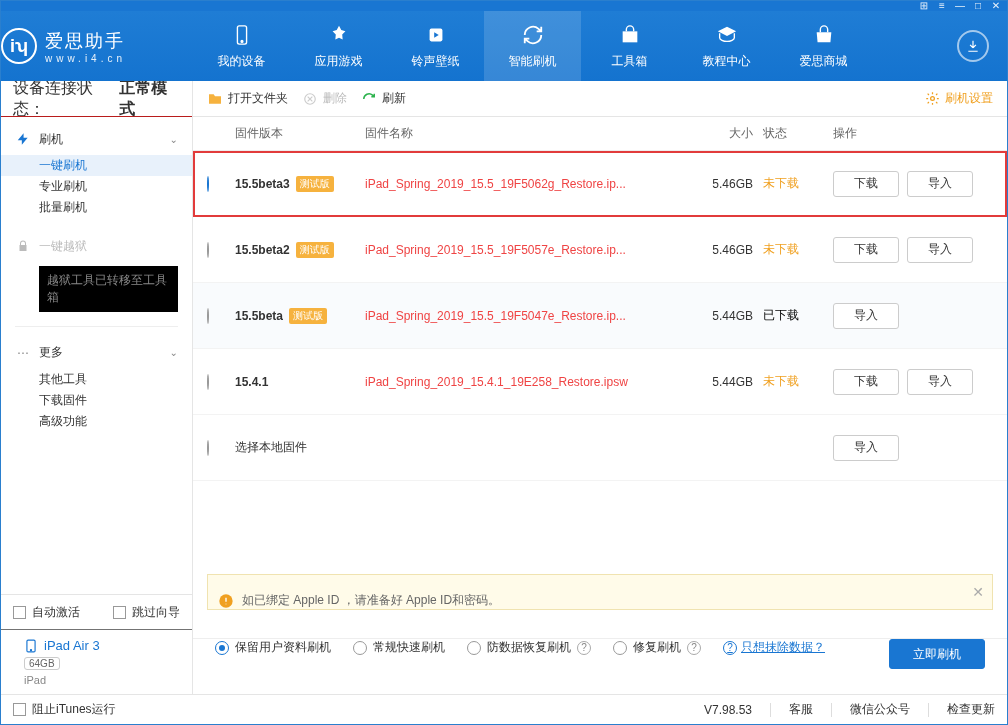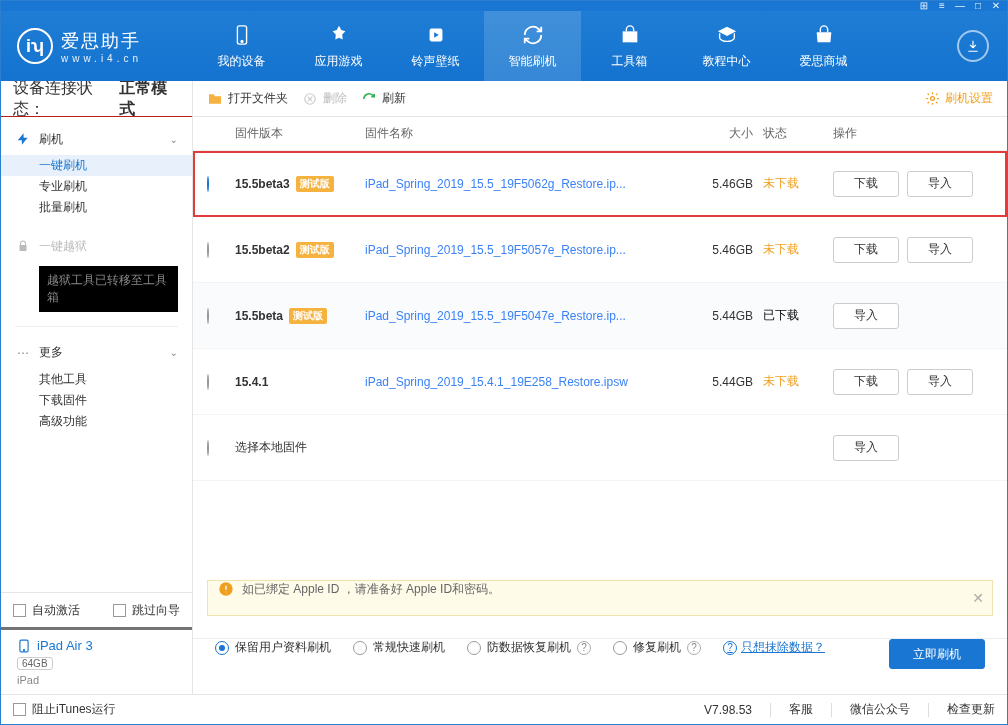--- a/index.html
+++ b/index.html
@@ -1,20 +1,20 @@
 <!DOCTYPE html>
 <html><head>
 <meta charset="utf-8">
 <style>
 *{margin:0;padding:0;box-sizing:border-box;font-family:"Microsoft YaHei","PingFang SC",Arial,sans-serif}
 body{width:1008px;height:725px;background:#fff;overflow:hidden;border:1px solid #2a7fce;font-size:12px;color:#333}
 .titlebar{height:10px;background:#1976d2;display:flex;justify-content:flex-end;align-items:center;padding-right:6px;gap:8px}
 .titlebar .ticon{width:10px;height:10px;color:#fff;opacity:.9;display:flex;align-items:center;justify-content:center;cursor:pointer;font-size:10px;line-height:1}
 .header{height:70px;background:linear-gradient(#1f7dd5,#1473cf);display:flex;align-items:center;position:relative}
-.logo-wrap{width:192px;display:flex;align-items:center;padding-left:16px;gap:8px}
+.logo-wrap{width:192px;display:flex;align-items:center;gap:8px}
 .logo-badge{width:36px;height:36px;border:2px solid #fff;border-radius:50%;display:flex;align-items:center;justify-content:center;color:#fff;font-weight:bold;font-size:18px}
 .logo-txt{color:#fff}
 .logo-txt .cn{font-size:18px;font-weight:normal;letter-spacing:2px}
 .logo-txt .url{font-size:10px;letter-spacing:4px;opacity:.9}
 .nav{display:flex;flex:1;height:100%}
 .nav-item{width:97px;height:100%;display:flex;flex-direction:column;align-items:center;justify-content:center;gap:6px;cursor:pointer;color:#fff}
 .nav-item.active{background:rgba(255,255,255,.15)}
 .nav-item .nicon{width:24px;height:24px;display:flex;align-items:center;justify-content:center}
 .nav-item .nlabel{font-size:12px}
 .dl-circle{position:absolute;right:18px;top:50%;transform:translateY(-50%);width:32px;height:32px;border:2px solid rgba(255,255,255,.6);border-radius:50%;display:flex;align-items:center;justify-content:center;color:#fff;cursor:pointer}
@@ -27,21 +27,21 @@
 .sb-head .sicon{width:16px;height:16px;display:flex;align-items:center;justify-content:center;color:#1976d2}
 .sb-head.lock .sicon{color:#bbb}
 .sb-head .arrow{margin-left:auto;color:#888;font-size:10px}
 .sb-item{height:21px;display:flex;align-items:center;padding-left:38px;cursor:pointer;color:#333;font-size:12px}
 .sb-item.active{background:#e8f1fb;color:#1976d2}
 .sb-note{margin:4px 14px 4px 38px;background:#000000;color:#888;padding:6px 8px;font-size:12px;line-height:1.4}
 .sb-div{height:1px;background:#eee;margin:4px 14px}
 .sb-bottom{margin-top:auto;border-top:1px solid #e5e5e5}
 .sb-row{height:34px;display:flex;align-items:center;gap:6px;padding:0 12px}
 .cb{width:13px;height:13px;border:1px solid #999;background:#fff;cursor:pointer}
-.device-box{padding:8px 16px;border-top:3px solid #737373}
+.device-box{padding:8px 23px;border-top:1px solid #737373}
 .device-box .dn{color:#1976d2;font-size:13px;display:flex;align-items:center;gap:6px}
 .device-box .cap{display:inline-block;border:1px solid #ccc;border-radius:3px;padding:0 4px;font-size:10px;color:#666;margin-top:4px}
 .device-box .dt{color:#888;font-size:11px;margin-top:4px}
 .main{flex:1;display:flex;flex-direction:column;position:relative}
 .toolbar{height:36px;border-bottom:1px solid #e5e5e5;display:flex;align-items:center;padding:0 14px;gap:14px}
 .tb-btn{display:flex;align-items:center;gap:5px;cursor:pointer;color:#333;font-size:12px}
 .tb-btn.disabled{color:#bbb}
 .tb-icon{width:16px;height:16px;display:flex;align-items:center;justify-content:center}
 .tb-settings{margin-left:auto;color:#f0a020}
 .thead{height:34px;display:flex;align-items:center;padding:0 14px;color:#666;font-size:12px;border-bottom:1px solid #eee}
@@ -52,27 +52,27 @@
 .col-status{width:70px}
 .col-act{width:160px;display:flex;gap:8px}
 .fw-list{flex:1;overflow:auto}
 .fw-row{height:66px;display:flex;align-items:center;padding:0 14px;border-bottom:1px solid #f3f3f3}
 .fw-row.alt{background:#f9fbfd}
 .fw-row.hl{outline:2px solid #e23b3b;outline-offset:-2px}
 .radio{width:14px;height:14px;border:1px solid #999;border-radius:50%;position:relative;cursor:pointer}
 .radio.on{border-color:#1976d2}
 .radio.on::after{content:"";position:absolute;inset:3px;background:#1976d2;border-radius:50%}
 .ver{display:flex;align-items:center;gap:6px;font-weight:bold}
-.tag-beta{background:#f6b23e;color:#fff;font-size:10px;padding:1px 4px;border-radius:2px;font-weight:bold}
-.fname{color:#3b82f6}
+.tag-beta{background:#f6b23e;color:#fff;font-size:10px;padding:1px 4px;border-radius:2px;font-weight:normal}
+.fname{color:#ef4444}
 .st-no{color:#f0a020}
 .st-yes{color:#000000}
 .btn{height:26px;min-width:66px;border:1px solid #ccc;background:#fff;border-radius:3px;display:flex;align-items:center;justify-content:center;cursor:pointer;color:#333;font-size:12px}
 .btn.primary{background:#1976d2;border-color:#1976d2;color:#fff;min-width:96px;height:30px}
-.tip-bar{height:36px;background:#fffbe9;border:1px solid #f0e3b0;margin:6px 14px;display:flex;align-items:flex-start;padding:0 10px;gap:8px;color:#666;position:relative}
+.tip-bar{height:36px;background:#fffbe9;border:1px solid #f0e3b0;margin:12px 14px;display:flex;align-items:flex-end;padding:0 10px;gap:8px;color:#666;position:relative}
 .tip-close{position:absolute;right:8px;top:50%;transform:translateY(-50%);color:#aaa;cursor:pointer;font-size:14px}
 .option-bar{height:56px;display:flex;align-items:flex-start;padding:0 22px;gap:22px;border-top:1px solid #eee;margin-top:16px}
 .opt{display:flex;align-items:center;gap:6px;cursor:pointer}
 .help{width:14px;height:14px;border:1px solid #aaa;border-radius:50%;display:flex;align-items:center;justify-content:center;font-size:10px;color:#888}
 .link{color:#1976d2;text-decoration:underline;cursor:pointer}
 .link .help{border-color:#1976d2;color:#1976d2}
 .footer{height:30px;border-top:1px solid #e5e5e5;display:flex;align-items:center;padding:0 12px;gap:18px;font-size:12px;color:#333}
 .footer .spacer{flex:1}
 .footer .fdiv{width:1px;height:14px;background:#ddd}
 svg{display:block}

